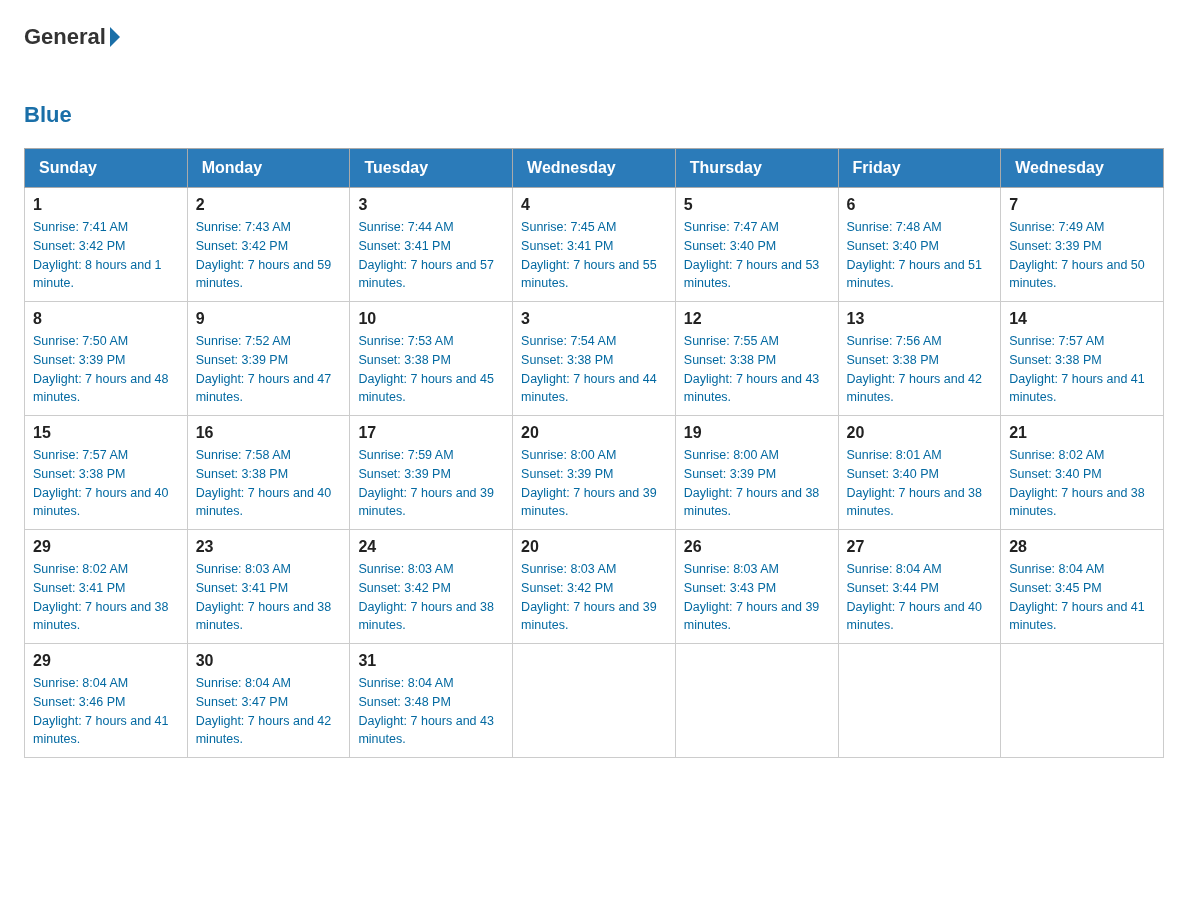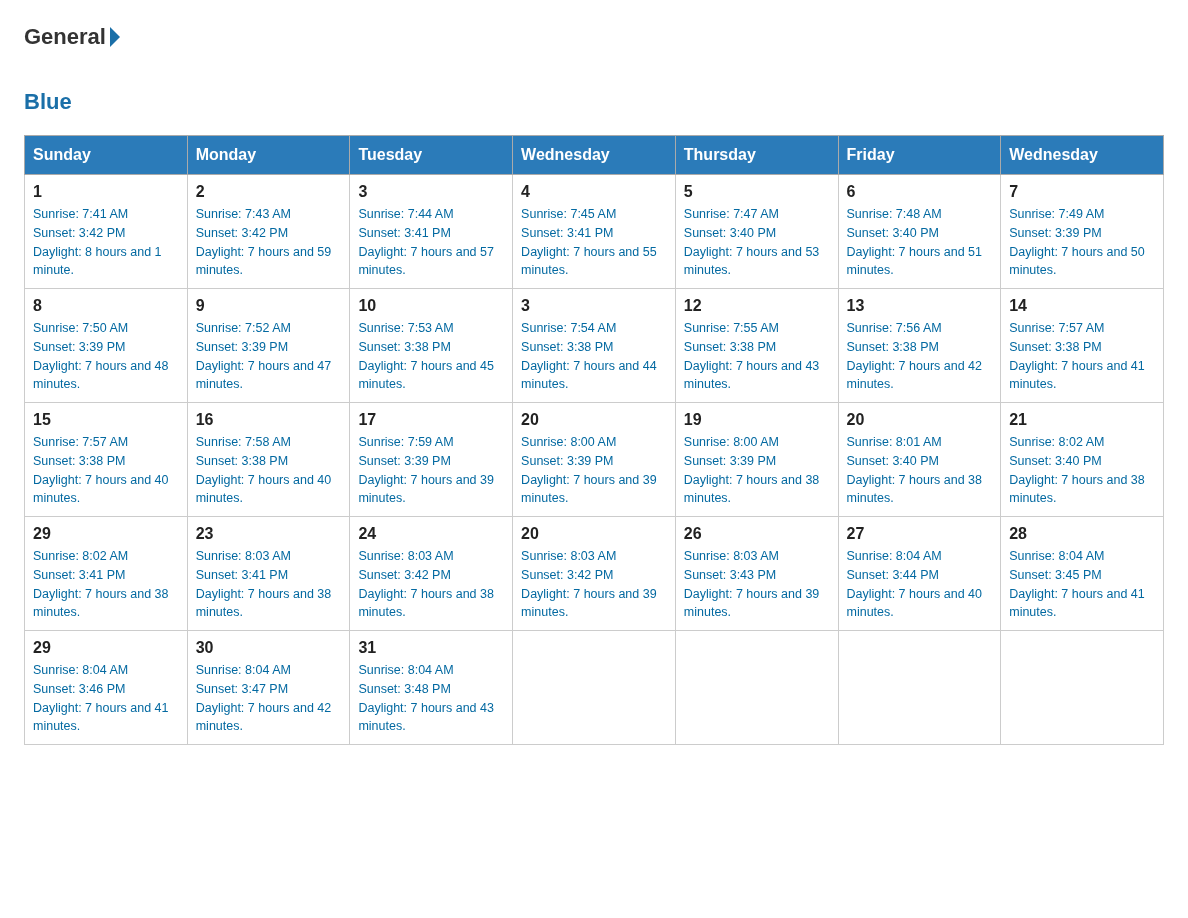--- a/index.html
+++ b/index.html
@@ -13,20 +13,21 @@
     .header {
       display: flex;
       justify-content: space-between;
       align-items: flex-start;
       margin-bottom: 20px;
     }
     .logo {
       display: flex;
       flex-direction: column;
       align-items: flex-start;
+      gap: 13px;
     }
     .logo-text {
       font-size: 22px;
       font-weight: bold;
       color: #333;
       display: flex;
       align-items: center;
       gap: 2px;
     }
     .logo-general { color: #333; }
@@ -55,21 +56,21 @@
       margin-top: 4px;
     }
     .calendar {
       width: 100%;
       border-collapse: collapse;
       border: 1px solid #aaa;
     }
     .calendar thead tr th {
       background-color: #2b7bb9;
       color: white;
-      padding: 10px 8px;
+      padding: 10px 14px;
       text-align: left;
       font-size: 16px;
       font-weight: bold;
       border: 1px solid #aaa;
     }
     .calendar tbody tr td {
       vertical-align: top;
       padding: 8px;
       border: 1px solid #ccc;
       width: 14.28%;

